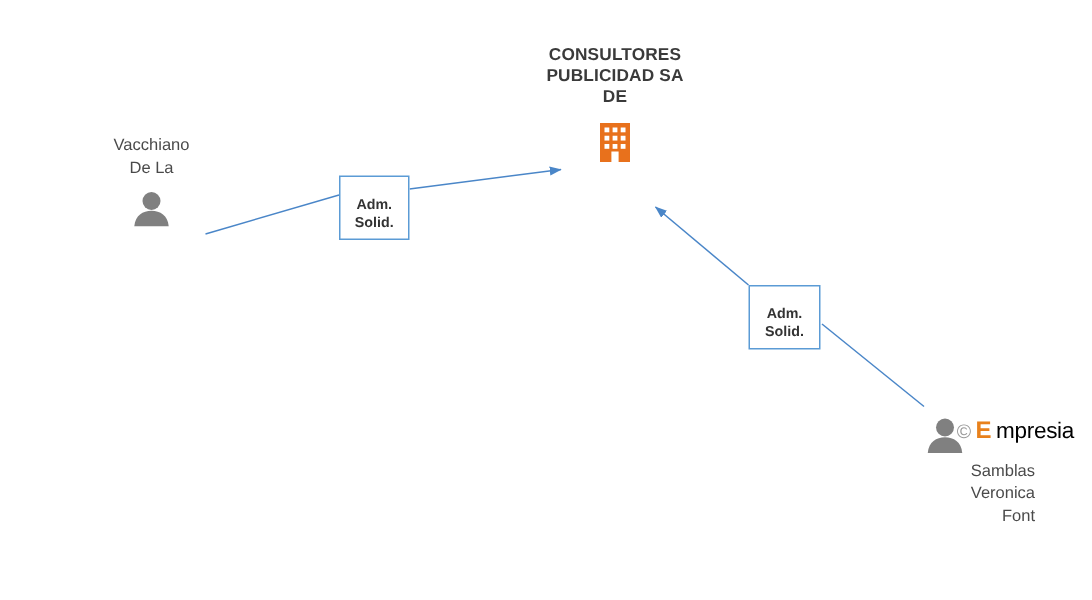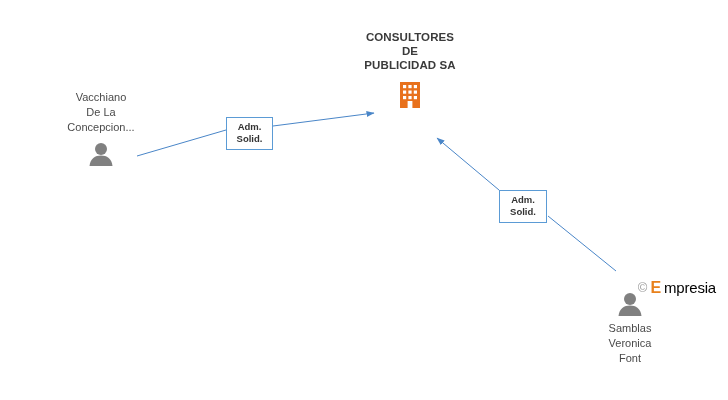--- a/index.html
+++ b/index.html
@@ -64,37 +64,38 @@
   }
   #person-left {
     left: 41px;
     top: 90px;
   }
   #person-left .person-icon {
     margin-top: 7px;
   }
   #person-right {
     left: 570px;
-    top: 292px;
+    top: 278px;
+    text-align: right;
   }
   #person-right .person-label {
     margin-top: 5px;
   }
 
   
   .relation-box {
     position: absolute;
     border: 1px solid #5b9bd5;
     background: #ffffff;
     color: #333333;
     font-size: 9.5px;
     font-weight: bold;
     line-height: 12px;
     text-align: center;
-    padding: 3px 5px 4px 5px;
+    padding: 13px 5px 4px 5px;
     box-sizing: border-box;
   }
   #relation-left {
     left: 226px;
     top: 117px;
     width: 47px;
   }
   #relation-right {
     left: 499px;
     top: 190px;
@@ -146,22 +147,22 @@
     <path d="M137,156 L226,130" stroke="#4a86c8" stroke-width="1" fill="none"></path>
     <path d="M273,126 L374,113" stroke="#4a86c8" stroke-width="1" fill="none" marker-end="url(#arrow-left)"></path>
 
     <path d="M616,271 L548,216" stroke="#4a86c8" stroke-width="1" fill="none"></path>
     <path d="M499,190 L437,138" stroke="#4a86c8" stroke-width="1" fill="none" marker-end="url(#arrow-right)"></path>
   </svg>
 
   <div class="company-node">
     <div class="company-label">
       <div>CONSULTORES</div>
+      <div>PUBLICIDAD SA</div>
       <div>DE</div>
-      <div>PUBLICIDAD SA</div>
     </div>
     <div class="company-icon">
       <svg width="26" height="30" viewBox="0 0 26 30" aria-hidden="true">
         <rect x="3" y="2" width="20" height="26" fill="#e8711c"></rect>
         <rect x="6" y="5" width="3.2" height="3.2" fill="#ffffff"></rect>
         <rect x="11.4" y="5" width="3.2" height="3.2" fill="#ffffff"></rect>
         <rect x="16.8" y="5" width="3.2" height="3.2" fill="#ffffff"></rect>
         <rect x="6" y="10.5" width="3.2" height="3.2" fill="#ffffff"></rect>
         <rect x="11.4" y="10.5" width="3.2" height="3.2" fill="#ffffff"></rect>
         <rect x="16.8" y="10.5" width="3.2" height="3.2" fill="#ffffff"></rect>
@@ -170,21 +171,20 @@
         <rect x="16.8" y="16" width="3.2" height="3.2" fill="#ffffff"></rect>
         <rect x="10.6" y="21" width="4.8" height="7" fill="#ffffff"></rect>
       </svg>
     </div>
   </div>
 
   <div class="person-node" id="person-left">
     <div class="person-label">
       <div>Vacchiano</div>
       <div>De La</div>
-      <div>Concepcion...</div>
     </div>
     <div class="person-icon">
       <svg width="26" height="24" viewBox="0 0 26 24" aria-hidden="true">
         <circle cx="13" cy="7" r="6" fill="#808080"></circle>
         <path d="M1.5,24 C2.2,16.5 7.2,13.5 13,13.5 C18.8,13.5 23.8,16.5 24.5,24 Z" fill="#808080"></path>
       </svg>
     </div>
   </div>
 
   <div class="person-node" id="person-right">

